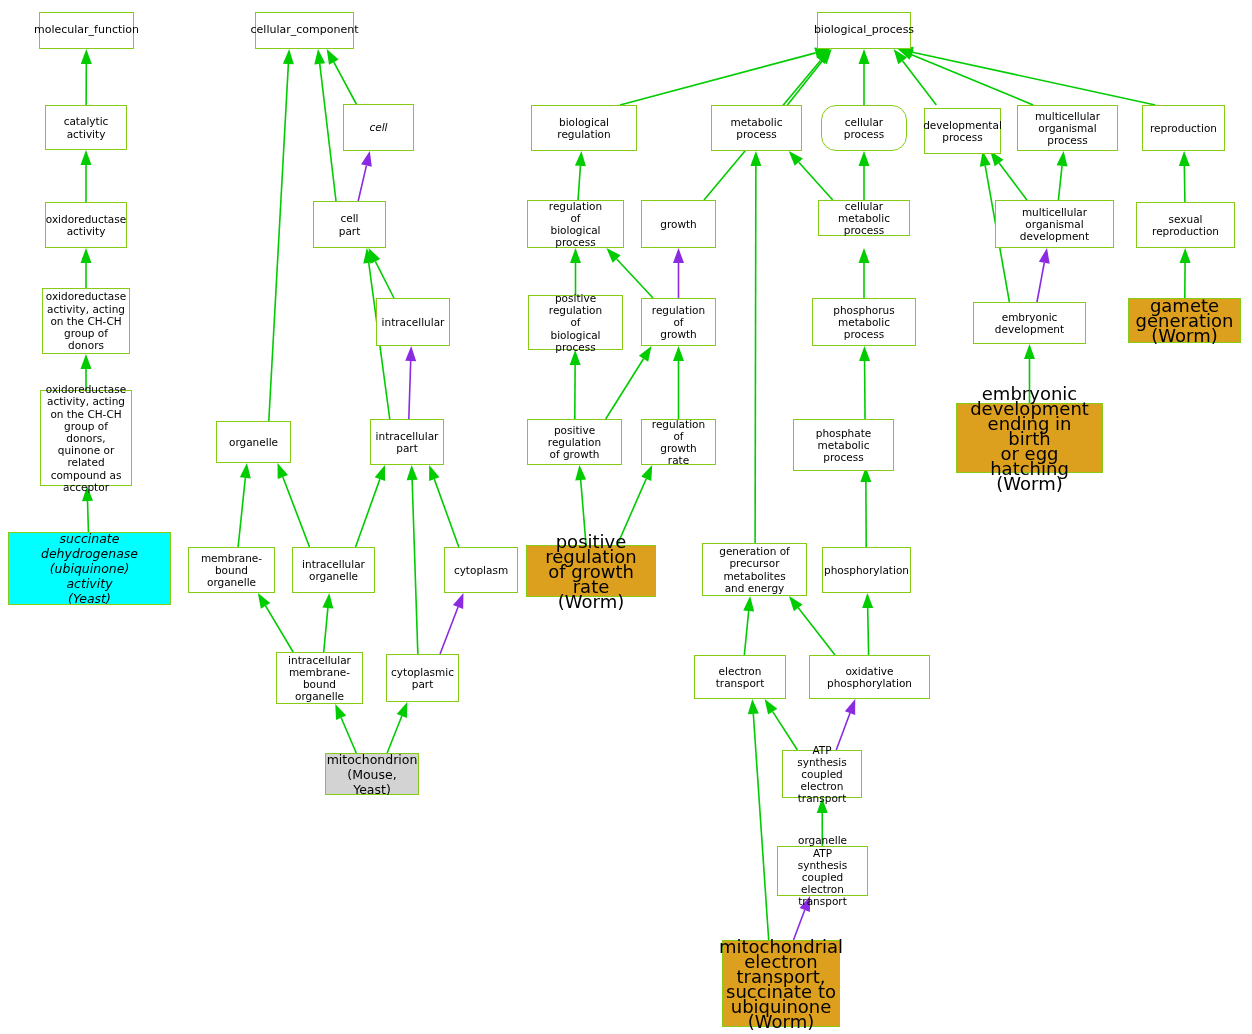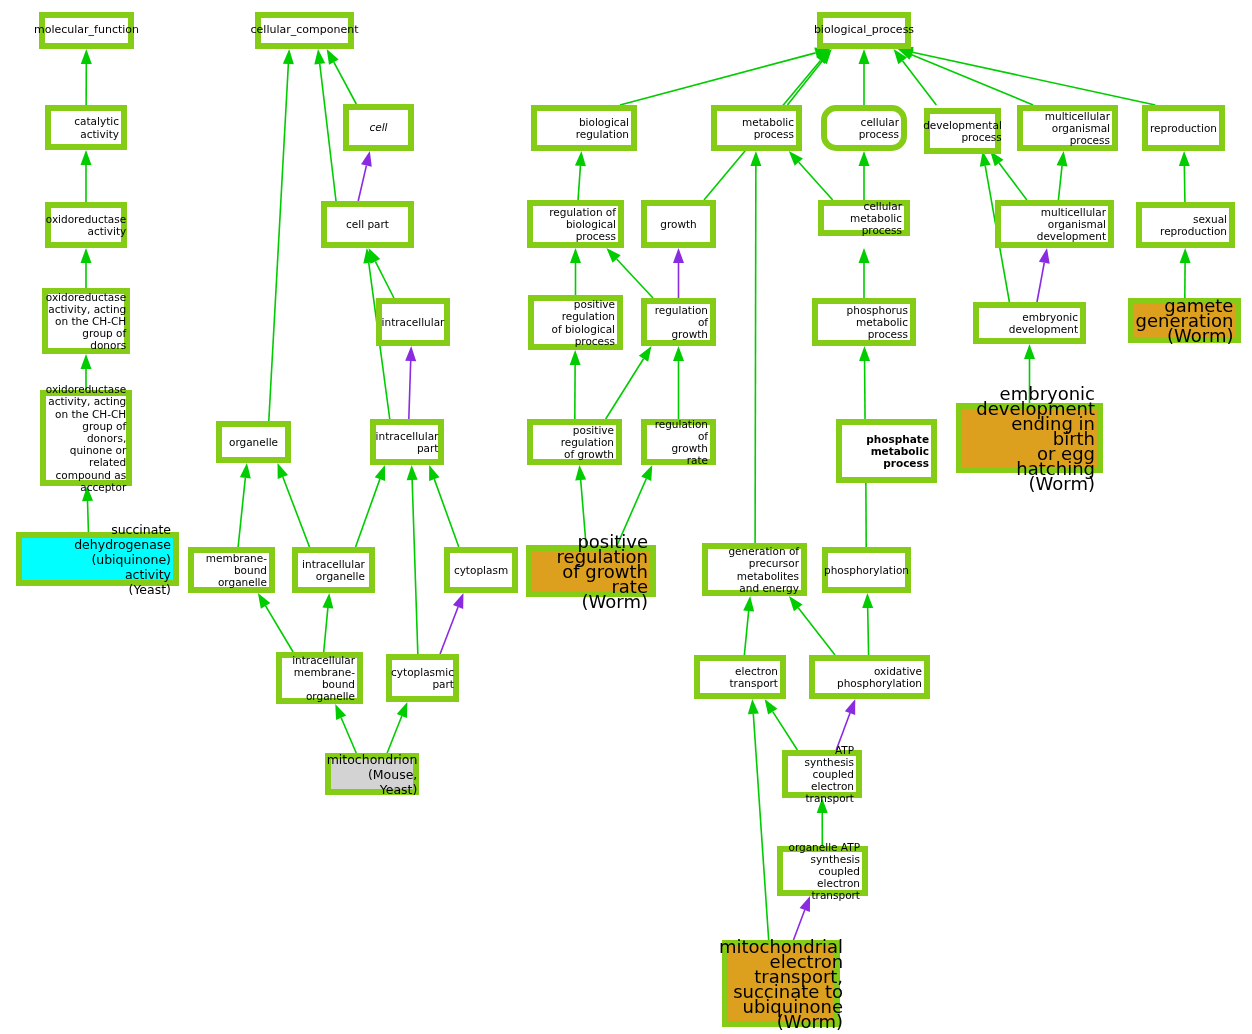--- a/index.html
+++ b/index.html
@@ -1,21 +1,21 @@
 <!DOCTYPE html>
 <html><head>
 <meta charset="utf-8">
 <style>
   html,body{margin:0;padding:0;background:#ffffff;}
   body{font-family:"DejaVu Sans","Liberation Sans",sans-serif;}
   #canvas{position:relative;width:1252px;height:1034px;background:#fff;overflow:hidden;}
   #edges{position:absolute;left:0;top:0;width:1252px;height:1034px;pointer-events:none;}
-  .node{position:absolute;box-sizing:border-box;border:6px solid #84cc16;background:#fff;
-        display:flex;align-items:center;justify-content:center;text-align:right;
-        font-size:10.5px;line-height:12.2px;color:#000;white-space:pre-line;padding:1px 2px;}
+  .node{position:absolute;box-sizing:border-box;border:1px solid #84cc16;background:#fff;
+        display:flex;align-items:center;justify-content:center;text-align:center;
+        font-size:10.5px;line-height:12.2px;color:#000;white-space:pre-line;padding:1px 16px;}
   .node.plain{background:#ffffff;}
   .node.gold{background:#DDA01E;font-size:18px;line-height:15px;}
   .node.cyan{background:#00FFFF;font-size:12.5px;line-height:15px;}
   .node.gray{background:#D3D3D3;font-size:12.5px;line-height:15px;}
   .node.root{font-size:11px;}
 </style>
 </head>
 <body>
 
 <div id="canvas">
@@ -266,27 +266,27 @@
 activity, acting
 on the CH-CH
 group of donors</span></div>
       <div class="node plain" style="left: 40px; top: 390px; width: 92px; height: 96px;"><span>oxidoreductase
 activity, acting
 on the CH-CH
 group of donors,
 quinone or related
 compound as
 acceptor</span></div>
-      <div class="node cyan" style="left: 16px; top: 532px; width: 163px; height: 54px;"><span>succinate dehydrogenase
+      <div class="node cyan" style="left: 8px; top: 532px; width: 163px; height: 73px; font-style: italic;"><span>succinate dehydrogenase
 (ubiquinone)
 activity
 (Yeast)</span></div>
       <div class="node root" style="left: 255px; top: 12px; width: 99px; height: 37px;"><span>cellular_component</span></div>
       <div class="node plain" style="left: 343px; top: 104px; width: 71px; height: 47px; font-style: italic;"><span>cell</span></div>
-      <div class="node plain" style="left: 321px; top: 201px; width: 93px; height: 47px;"><span>cell part</span></div>
+      <div class="node plain" style="left: 313px; top: 201px; width: 73px; height: 47px;"><span>cell part</span></div>
       <div class="node plain" style="left: 376px; top: 298px; width: 74px; height: 48px;"><span>intracellular</span></div>
       <div class="node plain" style="left: 216px; top: 421px; width: 75px; height: 42px;"><span>organelle</span></div>
       <div class="node plain" style="left: 370px; top: 419px; width: 74px; height: 46px;"><span>intracellular
 part</span></div>
       <div class="node plain" style="left: 188px; top: 547px; width: 87px; height: 46px;"><span>membrane-bound
 organelle</span></div>
       <div class="node plain" style="left: 292px; top: 547px; width: 83px; height: 46px;"><span>intracellular
 organelle</span></div>
       <div class="node plain" style="left: 444px; top: 547px; width: 74px; height: 46px;"><span>cytoplasm</span></div>
       <div class="node plain" style="left: 276px; top: 652px; width: 87px; height: 52px;"><span>intracellular
@@ -320,21 +320,21 @@
 growth</span></div>
       <div class="node plain" style="left: 812px; top: 298px; width: 104px; height: 48px;"><span>phosphorus metabolic
 process</span></div>
       <div class="node plain" style="left: 973px; top: 302px; width: 113px; height: 42px;"><span>embryonic development</span></div>
       <div class="node gold" style="left: 1128px; top: 298px; width: 113px; height: 45px;"><span>gamete generation
 (Worm)</span></div>
       <div class="node plain" style="left: 527px; top: 419px; width: 95px; height: 46px;"><span>positive regulation
 of growth</span></div>
       <div class="node plain" style="left: 641px; top: 419px; width: 75px; height: 46px;"><span>regulation of
 growth rate</span></div>
-      <div class="node plain" style="left: 836px; top: 419px; width: 101px; height: 64px; font-weight: bold;"><span>phosphate metabolic
+      <div class="node plain" style="left: 793px; top: 419px; width: 101px; height: 52px;"><span>phosphate metabolic
 process</span></div>
       <div class="node gold" style="left: 956px; top: 403px; width: 147px; height: 70px;"><span>embryonic development
 ending in birth
 or egg hatching
 (Worm)</span></div>
       <div class="node gold" style="left: 526px; top: 545px; width: 130px; height: 52px;"><span>positive regulation
 of growth rate
 (Worm)</span></div>
       <div class="node plain" style="left: 702px; top: 543px; width: 105px; height: 53px;"><span>generation of
 precursor metabolites

